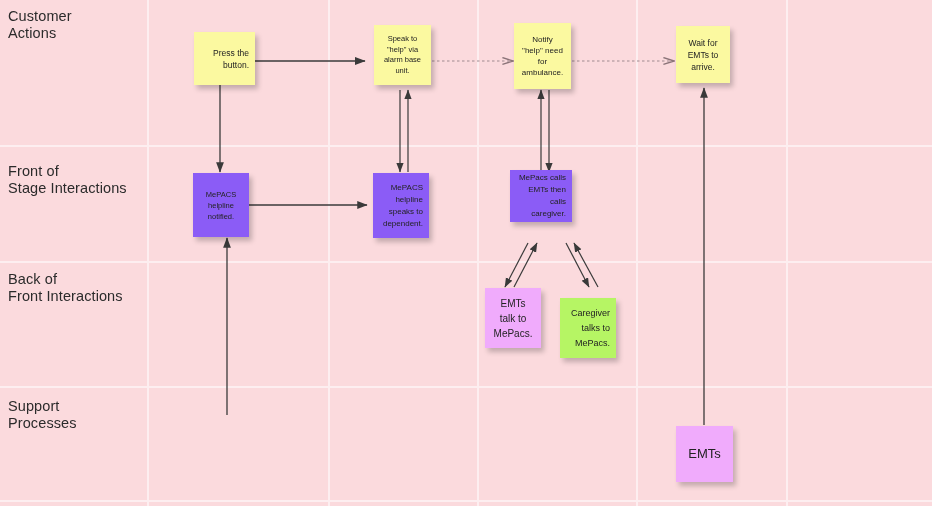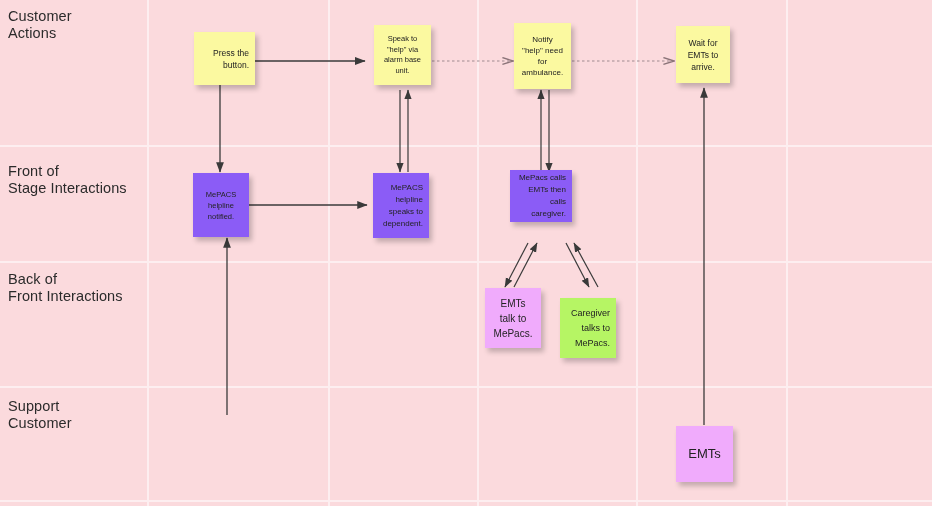--- a/index.html
+++ b/index.html
@@ -125,21 +125,21 @@
     <line x1="704" y1="425" x2="704" y2="88" stroke="#3a3a3a" stroke-width="1.3" marker-end="url(#ah)"></line>
   </svg>
 
   <div class="row-label" style="top: 8px; white-space: pre-line;">Customer
 Actions</div>
   <div class="row-label" style="top: 163px; white-space: pre-line;">Front of
 Stage Interactions</div>
   <div class="row-label" style="top: 271px; white-space: pre-line;">Back of
 Front Interactions</div>
   <div class="row-label" style="top: 398px; white-space: pre-line;">Support
-Customer</div>
+Processes</div>
 
   <div class="note yellow left" style="left:194px; top:32px; width:61px; height:53px; font-size:8.5px; line-height:12px;">
     <span style="white-space: pre-line;">Press the
 button.</span>
   </div>
 
   <div class="note yellow center" style="left:374px; top:25px; width:57px; height:60px; font-size:7.5px; line-height:10.5px;">
     <span style="white-space: pre-line;">Speak to
 "help" via
 alarm base

